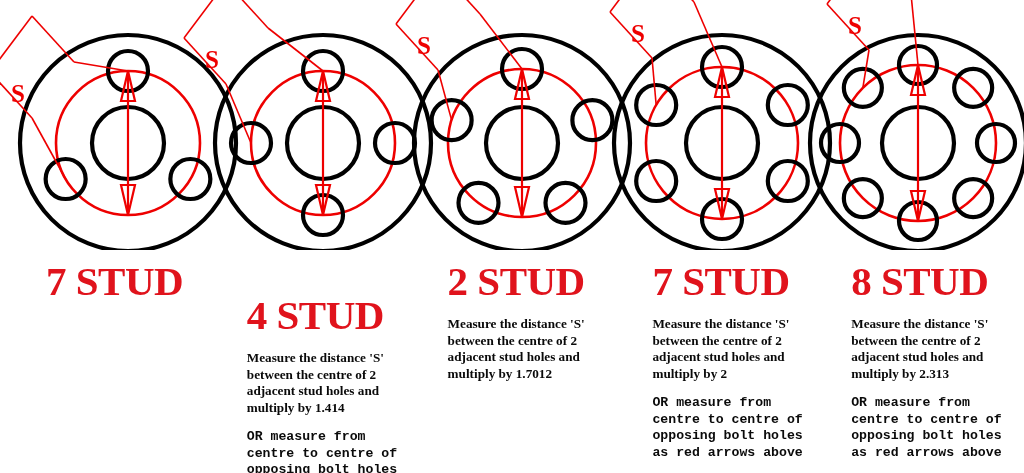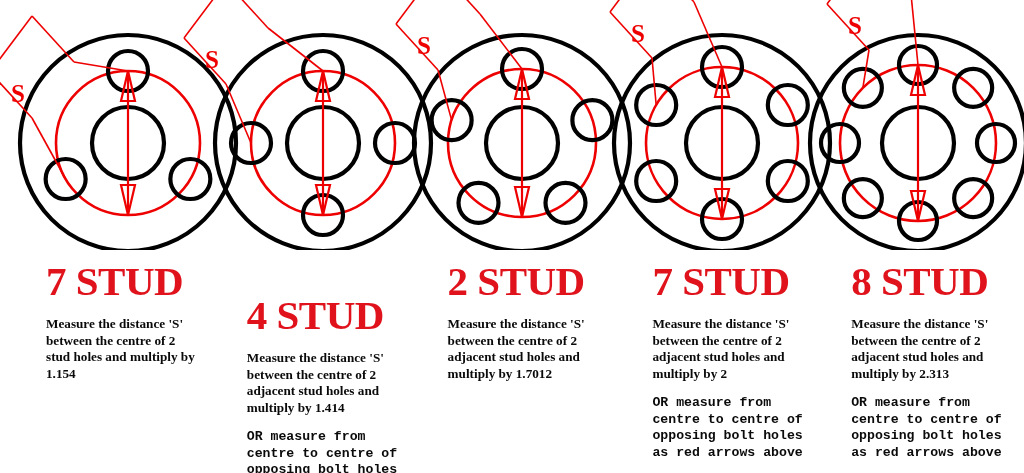--- a/index.html
+++ b/index.html
@@ -204,21 +204,20 @@
           <text x="855" y="28" class="s-label" text-anchor="middle" dominant-baseline="middle">S</text>
         </g>
       </g>
   </svg>
 </div>
 
 <div class="columns">
 
   <div class="stud-column col-1">
     <div class="stud-title">7 STUD</div>
-    <div class="stud-para primary">Measure the distance 'S' between the centre of 2 stud holes and multiply by 1.154</div>
 
   </div>
 
   <div class="stud-column col-2">
     <div class="stud-title">4 STUD</div>
     <div class="stud-para primary">Measure the distance 'S' between the centre of 2 adjacent stud holes and multiply by 1.414</div>
     <div class="stud-para secondary">OR measure from centre to centre of opposing bolt holes as red arrows above</div>
   </div>
 
   <div class="stud-column col-3">

